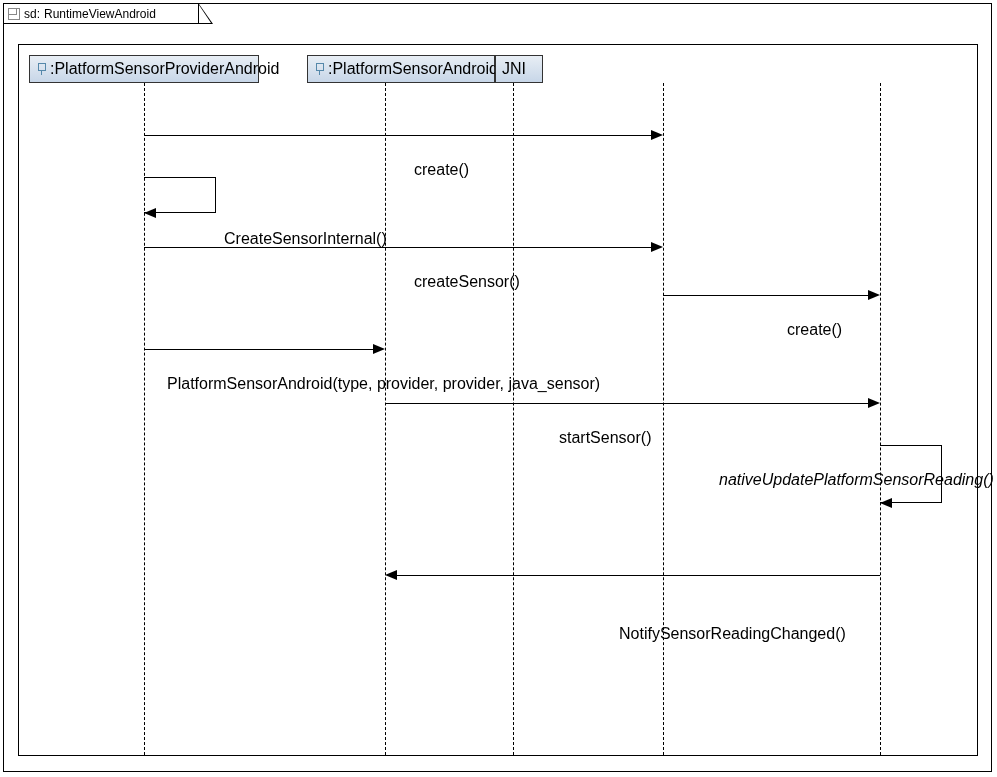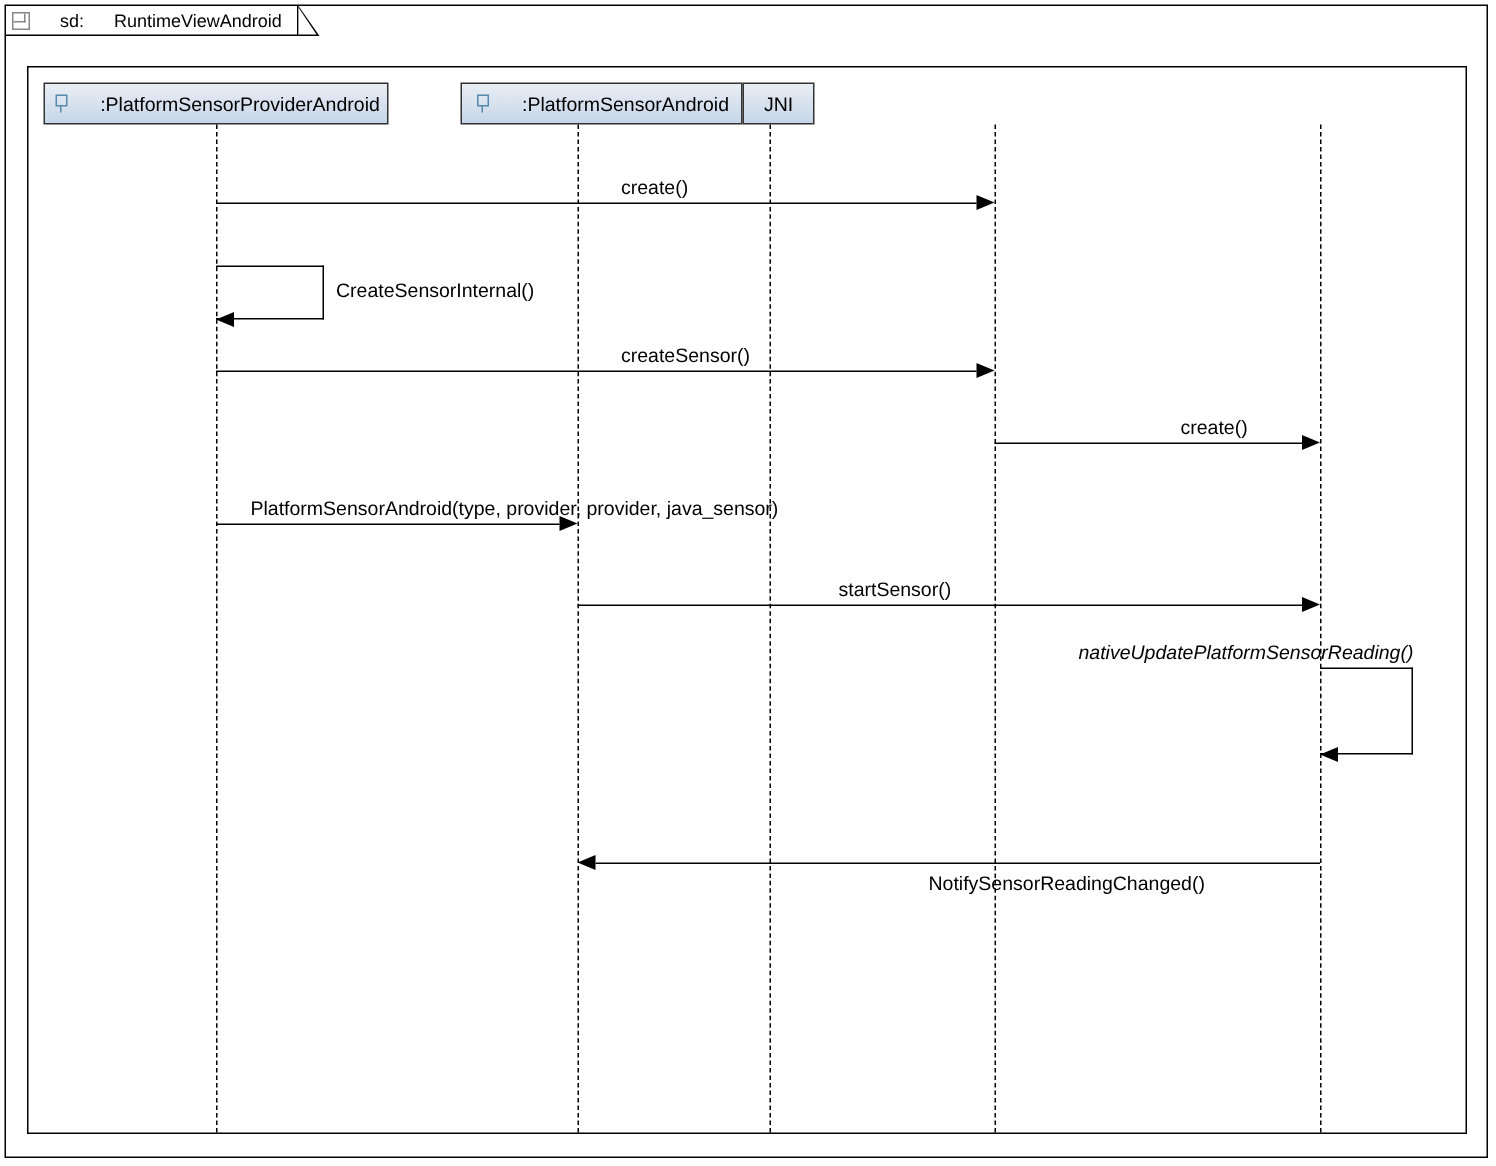--- a/index.html
+++ b/index.html
@@ -26,21 +26,21 @@
     position: absolute;
     left: 0;
     top: 0;
     height: 20px;
     width: 195px;
     border-right: 1.5px solid #000;
     border-bottom: 1.5px solid #000;
     display: flex;
     align-items: center;
     padding-left: 4px;
-    gap: 20px;
+    gap: 4px;
   }
   .frame-tab-cut {
     position: absolute;
     left: 195px;
     top: 0;
     width: 0;
     height: 0;
     border-top: 20px solid transparent;
     border-left: 14px solid #000;
   }
@@ -63,23 +63,22 @@
     border: 1.5px solid #000;
   }
   .participant {
     position: absolute;
     top: 10px;
     height: 28px;
     background: linear-gradient(#e8eef5, #c7d6e8);
     border: 1px solid #333;
     display: flex;
     align-items: center;
-    justify-content: center;
-    gap: 22px;
-    font-size: 13px;
+    gap: 4px;
+    font-size: 16px;
     padding: 0 6px;
     white-space: nowrap;
   }
   .lifeline {
     position: absolute;
     top: 38px;
     width: 0;
     height: 672px;
     border-left: 1.5px dashed #000;
   }
@@ -99,23 +98,24 @@
   .arrow-head-l {
     position: absolute;
     width: 0;
     height: 0;
     border-top: 5px solid transparent;
     border-bottom: 5px solid transparent;
     border-right: 12px solid #000;
   }
   .msg-label {
     position: absolute;
-    font-size: 13px;
+    font-size: 16px;
     background: transparent;
     white-space: nowrap;
+    margin-top: 44px;
   }
   .sd-icon {
     display:inline-block;
     width:12px;height:12px;
     border:1px solid #888;
     position:relative;
     flex-shrink:0;
   }
   .sd-icon::before{
     content:'';

